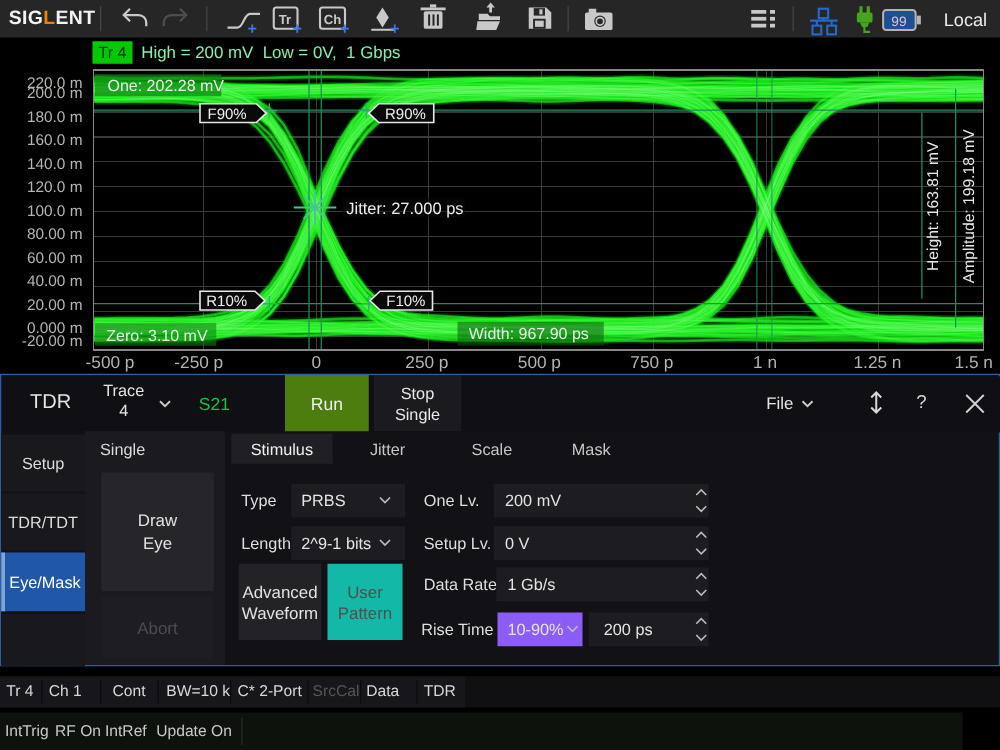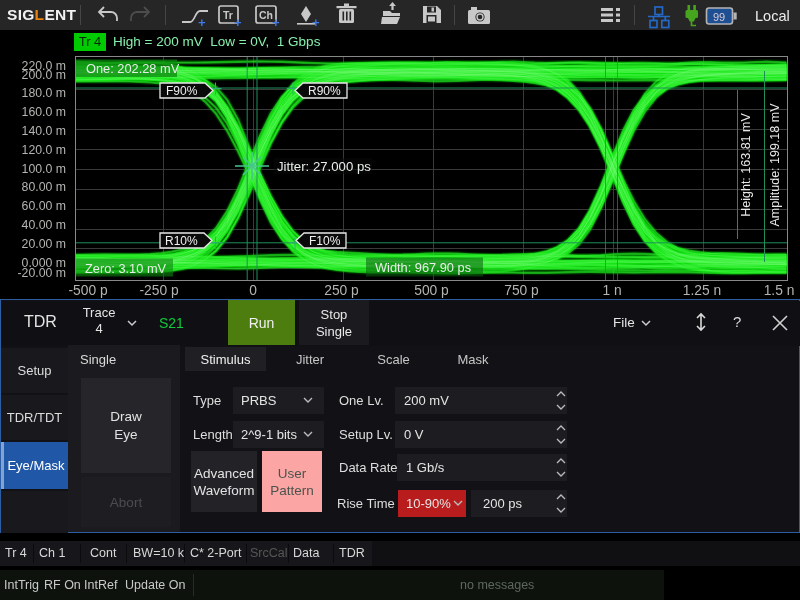--- a/index.html
+++ b/index.html
@@ -17,21 +17,21 @@
 .white{color:#e4e4e4}
 #sidebar{position:absolute;left:1px;top:346px;width:67px;height:186px;background:#121216}
 .stab{position:absolute;left:1px;width:67px;height:45px;background:#19191d;color:#dcdcdc;font-size:13px;display:flex;align-items:center;justify-content:center;text-align:center}
 #trigpanel{position:absolute;left:68px;top:345px;width:112px;height:187px;background:#1b1b1f}
 .btn{position:absolute;background:#26262a;color:#e2e2e2;display:flex;align-items:center;justify-content:center;text-align:center}
 .ftabs{position:absolute;top:347px;height:24px;font-size:13px;color:#c6c6c6;display:flex;align-items:center;justify-content:center}
 .lab{position:absolute;font-size:13px;color:#dedede;line-height:27px;height:27px}
 .field{position:absolute;height:27px;background:#1d1d21;color:#e4e4e4;font-size:13px;line-height:27px}
 #statusrow{position:absolute;left:0;top:541px;width:800px;height:25px;background:#101013}
 #statusrow .it{position:absolute;top:0;height:25px;line-height:25px;font-size:12.5px;color:#d8d8d8}
-#botbar{position:absolute;left:0;top:570px;width:664px;height:30px;background:#0d120d}
+#botbar{position:absolute;left:0;top:570px;width:770px;height:30px;background:#0d120d}
 #botbar .it{position:absolute;top:0;height:30px;line-height:30px;font-size:12.5px;color:#c9c9c9}
 </style></head>
 <body>
 <div id="toolbar">
  <div id="logo">SIG<b>L</b>ENT</div>
  <svg class="icon" width="800" height="30" viewBox="0 0 800 30">
   <g stroke="#c8c8c8" stroke-width="1.8" fill="none">
    <path d="M117,21 v-3 a6,6 0 0 0 -6,-6 h-11"></path>
    <path d="M104,7 l-5,5 5,5"></path>
   </g>
@@ -388,30 +388,30 @@
 <svg class="abs" style="left:300px;top:426px" width="16" height="16">
     <path d="M4,6 l4,4 4,-4" stroke="#bbbbbb" stroke-width="1.4" fill="none"></path>
   </svg>
 <div class="lab" style="left:339px;top:421px">Setup Lv.</div>
 <div class="field" style="left:395px;top:421px;width:172px;padding-left:9px">0 V</div>
 <svg class="abs" style="left:552px;top:421px" width="18" height="27">
     <path d="M5,9 l4,-4 4,4 M5,18 l4,4 4,-4" stroke="#bbbbbb" stroke-width="1.3" fill="none"></path>
   </svg>
 
 <div class="btn" style="left:191px;top:451px;width:66px;height:61px;font-size:13.5px;line-height:17px;background:#232327">Advanced<br>Waveform</div>
-<div class="btn" style="left:262px;top:451px;width:60px;height:61px;font-size:13.5px;line-height:17px;background:#fca5a5;color:#4a544c">User<br>Pattern</div>
+<div class="btn" style="left:262px;top:451px;width:60px;height:61px;font-size:13.5px;line-height:17px;background:#14b8a6;color:#4a544c">User<br>Pattern</div>
 
 <div class="lab" style="left:339px;top:454px">Data Rate</div>
 <div class="field" style="left:397px;top:454px;width:170px;padding-left:9px">1 Gb/s</div>
 <svg class="abs" style="left:552px;top:454px" width="18" height="27">
     <path d="M5,9 l4,-4 4,4 M5,18 l4,4 4,-4" stroke="#bbbbbb" stroke-width="1.3" fill="none"></path>
   </svg>
 
 <div class="lab" style="left:337px;top:490px">Rise Time</div>
-<div class="field" style="left:398px;top:490px;width:68px;padding-left:8px;background:#b91c1c">10-90%</div>
+<div class="field" style="left:398px;top:490px;width:68px;padding-left:8px;background:#8b5cf6">10-90%</div>
 <svg class="abs" style="left:450px;top:495px" width="16" height="16">
     <path d="M4,6 l4,4 4,-4" stroke="#bbbbbb" stroke-width="1.4" fill="none"></path>
   </svg>
 <div class="field" style="left:471px;top:490px;width:96px;padding-left:12px">200 ps</div>
 <svg class="abs" style="left:552px;top:490px" width="18" height="27">
     <path d="M5,9 l4,-4 4,4 M5,18 l4,4 4,-4" stroke="#bbbbbb" stroke-width="1.3" fill="none"></path>
   </svg>
 
 <div id="statusrow">
  <div style="position:absolute;left:0;top:0;width:372px;height:25px;background:#17171b"></div>
@@ -430,14 +430,13 @@
  <div class="it" style="left:250px;color:#565656">SrcCal</div>
  <div class="it" style="left:293px">Data</div>
  <div class="it" style="left:339px">TDR</div>
 </div>
 <div id="botbar">
  <div class="it" style="left:4px">IntTrig</div>
  <div class="it" style="left:44px">RF On</div>
  <div class="it" style="left:84px">IntRef</div>
  <div class="it" style="left:125px">Update On</div>
  <div style="position:absolute;left:193px;top:4px;width:1px;height:22px;background:#262d26"></div>
- <div class="it" style="left:460px;color:#5d665f">no messages</div>
 </div>
 
 </body></html>

